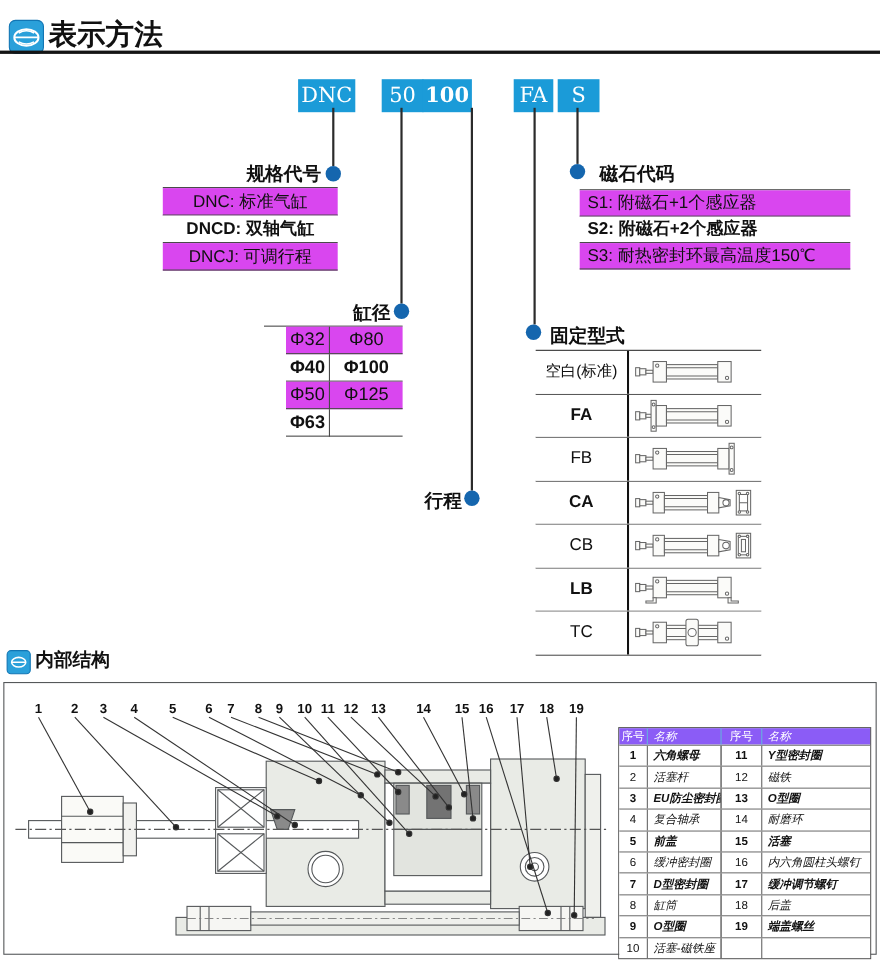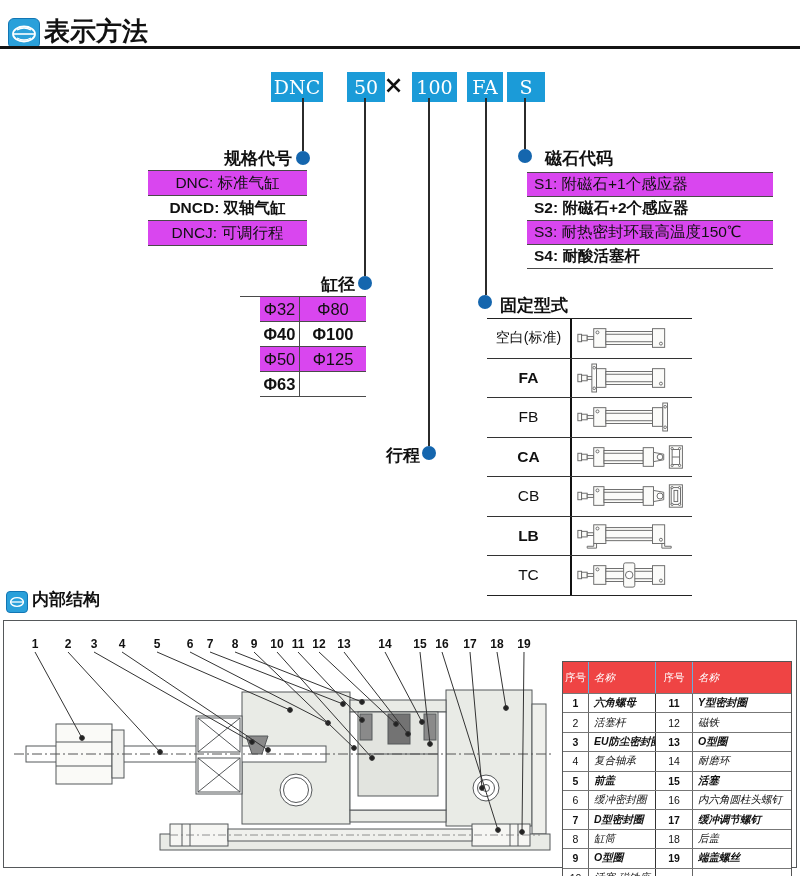--- a/index.html
+++ b/index.html
@@ -39,22 +39,22 @@
   .mrow{display:flex;height:38.5px;border-bottom:1px solid #333;}
   .mlabel{width:85px;display:flex;align-items:center;justify-content:center;font-size:15.5px;
           border-right:2.5px solid #111;box-sizing:border-box;background:#fff;}
   .mdiag{flex:1;display:flex;align-items:center;justify-content:center;background:#fff;}
   
   #title2{left:32px;top:588px;font-size:17px;}
   #ibox{left:3px;top:620px;width:792px;height:246px;border:1.5px solid #55585a;}
   
   #ptable{position:absolute;left:562px;top:661px;width:228px;border:1px solid #555;
           font-size:10.5px;}
-  .phead{display:grid;grid-template-columns:26px 67px 37px 98px;height:31px;
-         background:#ef4444;color:#fff;}
+  .phead{display:grid;grid-template-columns:26px 67px 37px 98px;height:15px;
+         background:#8b5cf6;color:#fff;}
   .prow{display:grid;grid-template-columns:26px 67px 37px 98px;height:18.4px;
         border-top:1px solid #777;background:#fff;}
   .pc{display:flex;align-items:center;justify-content:center;overflow:hidden;white-space:nowrap;}
   .pn{display:flex;align-items:center;justify-content:flex-start;padding-left:5px;
       overflow:hidden;white-space:nowrap;box-sizing:border-box;font-style:italic;}
   .prow .pc,.phead .pc{border-right:1px solid #666;}
   .prow .pn1,.phead .pn1{border-right:1.5px solid #333;}
   .phead .pc{border-right:1px solid #66aede;}
   .phead .pn1{border-right:1px solid #66aede;}
   svg text{font-family:"Liberation Sans",sans-serif;}
@@ -71,21 +71,21 @@
       <path d="M6,8 Q13,4 20,8" fill="none" stroke="#fff" stroke-width="1.4"></path>
       <path d="M6,16 Q13,20 20,16" fill="none" stroke="#fff" stroke-width="1.4"></path>
     </svg>
   </div>
   <div class="abs sec-title" id="title1">表示方法</div>
   <div class="abs" id="rule1"></div>
 
   <div class="mbox" style="left:271px;width:52px;">DNC</div>
   <div class="mbox" style="left:347px;width:38px;">50</div>
   <div id="mult">×</div>
-  <div class="mbox" style="left:412px;width:45px;">100</div>
+  <div class="mbox" style="left:384px;width:45px;font-weight:bold;">100</div>
   <div class="mbox" style="left:467px;width:36px;">FA</div>
   <div class="mbox" style="left:507px;width:38px;">S</div>
 
   <div class="vline" style="left:302px;top:98px;height:53px;"></div>
   <div class="vline" style="left:364px;top:98px;height:178px;"></div>
   <div class="vline" style="left:428px;top:98px;height:348px;"></div>
   <div class="vline" style="left:485px;top:98px;height:197px;"></div>
   <div class="vline" style="left:524px;top:98px;height:51px;"></div>
 
   <div class="dot" style="left:296px;top:151px;"></div>
@@ -99,21 +99,20 @@
     <div class="trow lb">DNC: 标准气缸</div>
     <div class="trow bold">DNCD: 双轴气缸</div>
     <div class="trow lb">DNCJ: 可调行程</div>
   </div>
 
   <div class="blabel" style="left:545px;top:147px;">磁石代码</div>
   <div class="stable" style="left:527px;top:172px;width:246px;">
     <div class="trow left lb">S1: 附磁石+1个感应器</div>
     <div class="trow left bold">S2: 附磁石+2个感应器</div>
     <div class="trow left lb">S3: 耐热密封环最高温度150℃</div>
-    <div class="trow left bold">S4: 耐酸活塞杆</div>
   </div>
 
   <div class="blabel" style="left:280px;top:273px;width:75px;text-align:right;">缸径</div>
   <div class="stable" id="boretable" style="left:240px;top:296px;width:126px;">
     <div class="cell c1 lb">Φ32</div>
     <div class="cell lb">Φ80</div>
     <div class="cell c1 bold">Φ40</div>
     <div class="cell bold">Φ100</div>
     <div class="cell c1 lb">Φ50</div>
     <div class="cell lb">Φ125</div>

